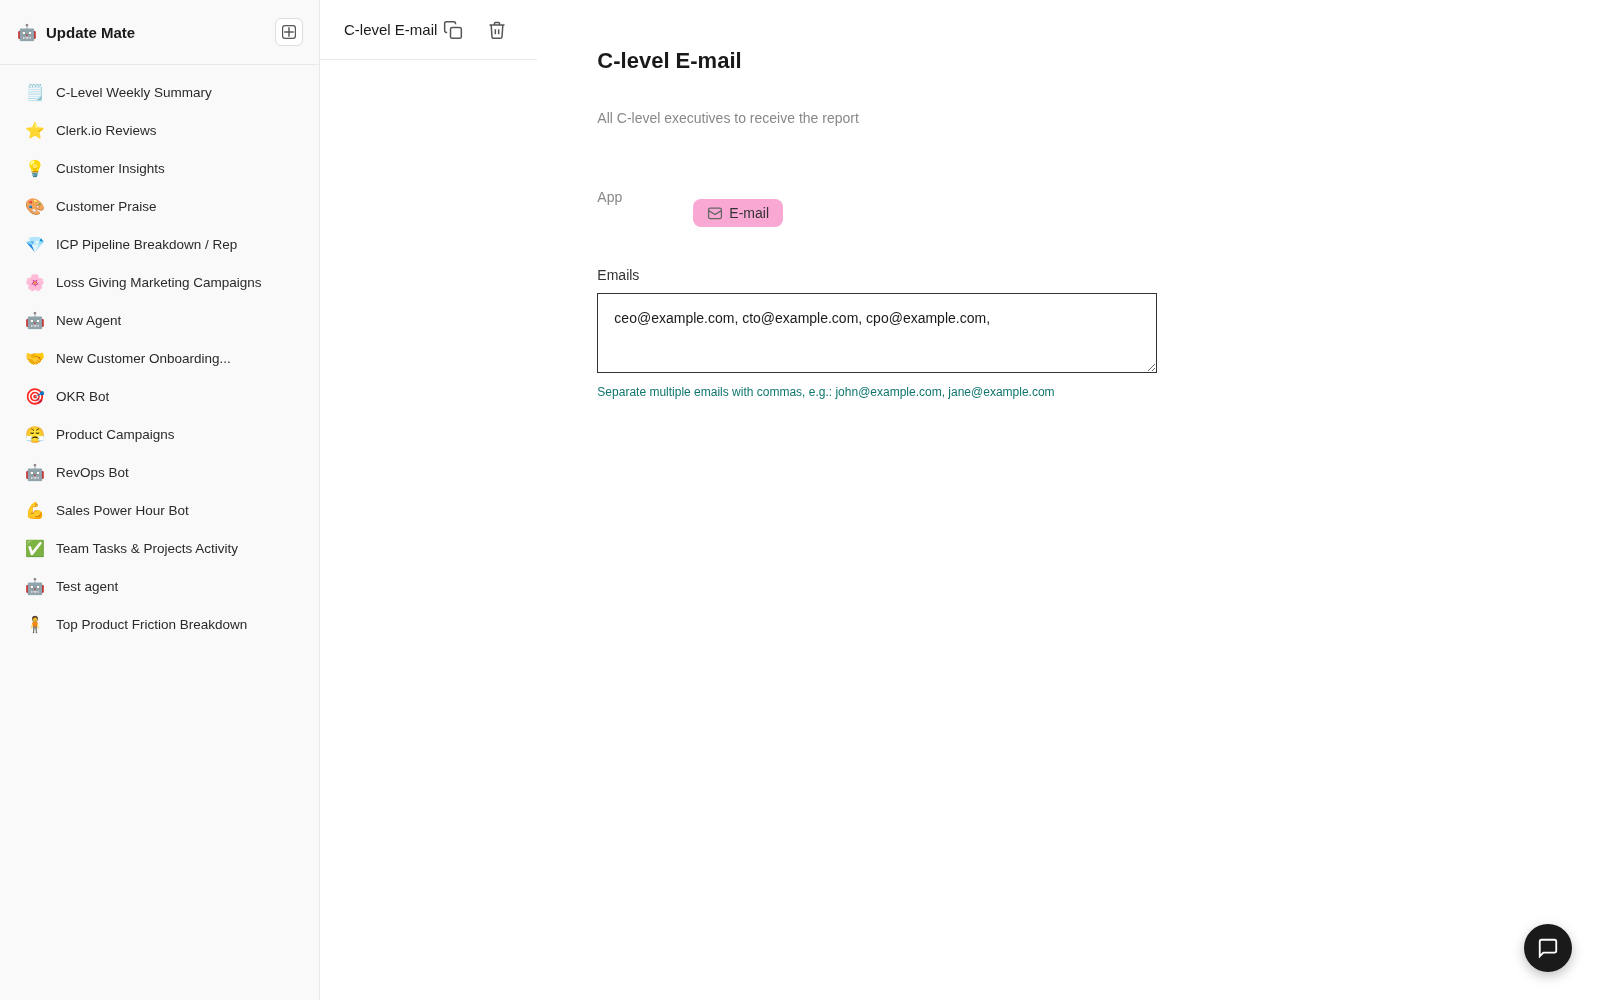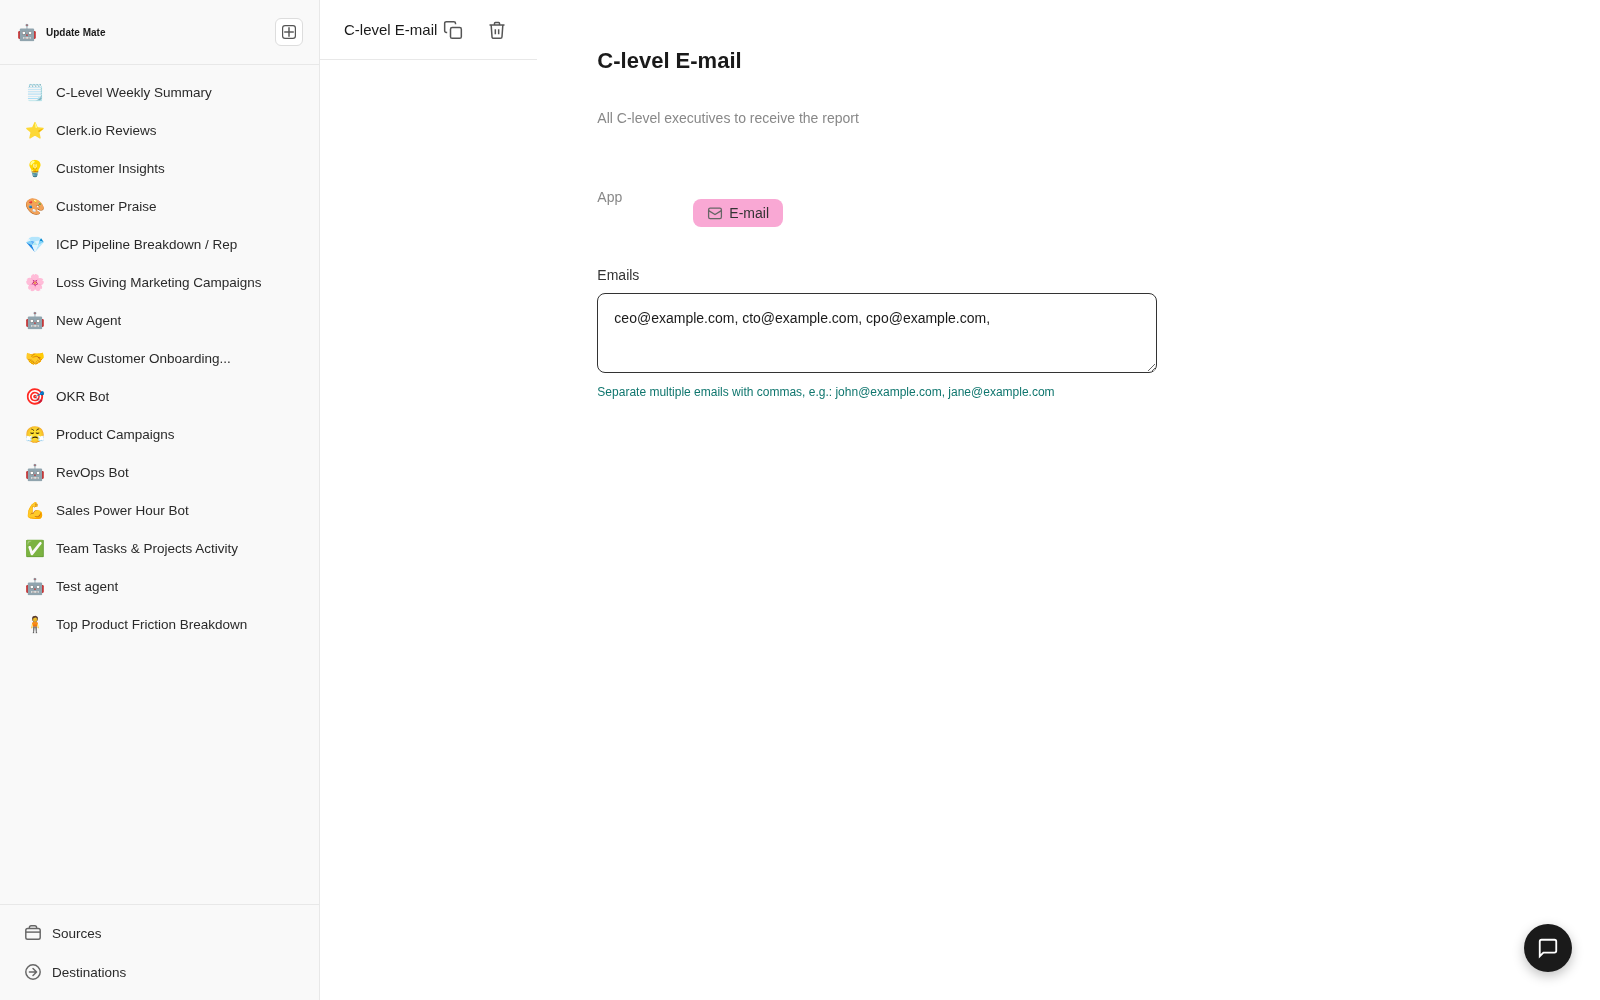--- a/index.html
+++ b/index.html
@@ -21,21 +21,21 @@
       justify-content: space-between;
       padding: 18px 16px;
       border-bottom: 1px solid #e8e8e8;
     }
     .sidebar-header-left {
       display: flex;
       align-items: center;
       gap: 8px;
     }
     .sidebar-title {
-      font-size: 10px;
+      font-size: 15px;
       font-weight: 600;
       color: #1a1a1a;
       text-align: right;
     }
     .sidebar-add-btn {
       width: 28px;
       height: 28px;
       border-radius: 6px;
       border: 1px solid #ddd;
       background: #fff;
@@ -185,21 +185,21 @@
       display: block;
       font-size: 14px;
       font-weight: 500;
       color: #333;
       margin-bottom: 10px;
     }
     .emails-textarea {
       width: 560px;
       min-height: 80px;
       border: 1.5px solid #333;
-      border-radius: 8px;
+      border-radius: 0;
       padding: 14px 16px;
       font-size: 14px;
       color: #1a1a1a;
       font-family: inherit;
       resize: vertical;
       outline: none;
       line-height: 1.5;
     }
     .emails-hint {
       margin-top: 8px;
@@ -299,37 +299,20 @@
       <div class="sidebar-item">
         <span class="sidebar-item-icon">🤖</span>
         <span class="sidebar-item-label">Test agent</span>
       </div>
       <div class="sidebar-item">
         <span class="sidebar-item-icon">🧍</span>
         <span class="sidebar-item-label">Top Product Friction Breakdown</span>
       </div>
     </nav>
 
-  <div class="sidebar-footer">
-    <div class="sidebar-footer-item">
-      <svg class="footer-icon" viewBox="0 0 20 20" fill="none" stroke="currentColor" stroke-width="1.6">
-        <rect x="2" y="5" width="16" height="12" rx="2"></rect>
-        <path d="M6 5V4a2 2 0 012-2h4a2 2 0 012 2v1"></path>
-        <line x1="2" y1="9" x2="18" y2="9"></line>
-      </svg>
-      <span class="sidebar-footer-item-label">Sources</span>
-    </div>
-    <div class="sidebar-footer-item">
-      <svg class="footer-icon" viewBox="0 0 20 20" fill="none" stroke="currentColor" stroke-width="1.6">
-        <circle cx="10" cy="10" r="8"></circle>
-        <path d="M10 6l4 4-4 4M6 10h8" stroke-linecap="round" stroke-linejoin="round"></path>
-      </svg>
-      <span class="sidebar-footer-item-label">Destinations</span>
-    </div>
-  </div>
 </aside>
 
 <main class="main">
   <header class="topbar">
     <span class="topbar-title">C-level E-mail</span>
     <div class="topbar-actions">
       <button class="topbar-btn" title="Copy">
         <svg viewBox="0 0 24 24" fill="none" stroke="currentColor" stroke-width="1.8">
           <rect x="9" y="9" width="13" height="13" rx="2"></rect>
           <path d="M5 15H4a2 2 0 01-2-2V4a2 2 0 012-2h9a2 2 0 012 2v1"></path>

